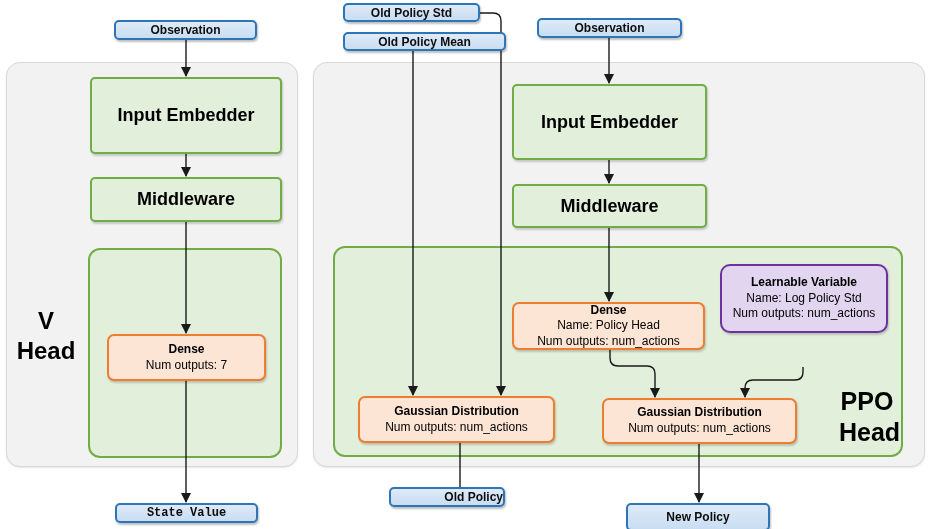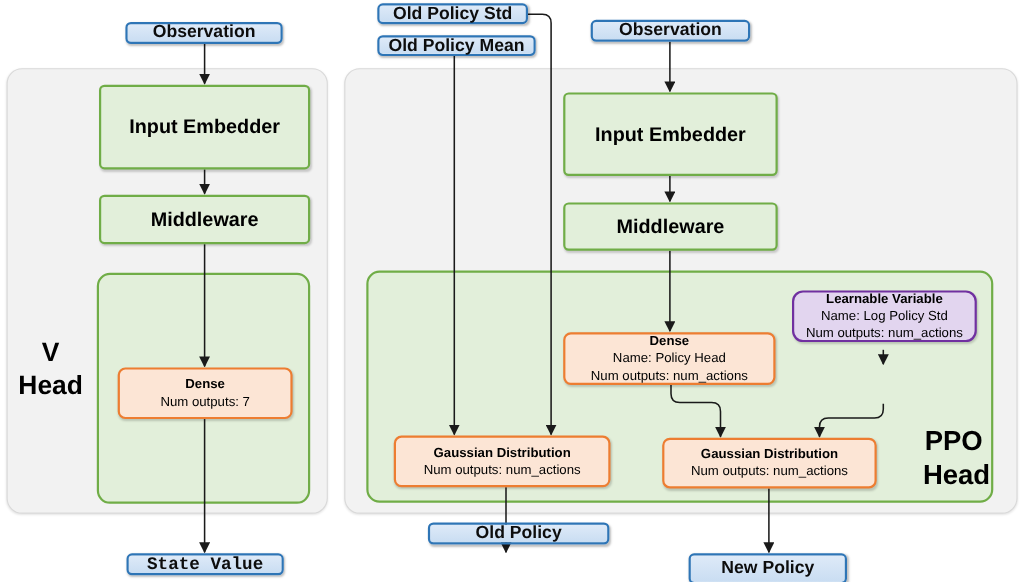--- a/index.html
+++ b/index.html
@@ -12,21 +12,21 @@
     border-radius:14px; box-shadow:0 1px 2px rgba(0,0,0,0.10);
   }
   .head-box {
     position:absolute; background:var(--green-fill,#e2efda);
     border:2.2px solid var(--green-border,#70ad47); border-radius:12px;
   }
   .io-node {
     position:absolute; display:flex; align-items:center; justify-content:center;
     background:linear-gradient(180deg, var(--io-fill-top,#deeaf8), var(--io-fill-bottom,#c9ddf2));
     border:2.2px solid var(--io-border,#2e75b6); border-radius:5px;
-    font-weight:bold; font-size:16px; color:#0d0d0d;
+    font-weight:bold; font-size:12px; color:#0d0d0d;
     box-shadow:1px 1.5px 2px rgba(0,0,0,0.25);
   }
   .green-node {
     position:absolute; display:flex; align-items:center; justify-content:center;
     background:var(--green-fill,#e2efda); border:2.2px solid var(--green-border,#70ad47);
     border-radius:5px; font-weight:bold; font-size:18px; color:#000;
     box-shadow:1px 1.5px 2px rgba(0,0,0,0.18);
   }
   .proc-node {
     position:absolute; display:flex; flex-direction:column; align-items:center; justify-content:center;
@@ -105,21 +105,21 @@
   </div>
 
   <div class="io-node" style="left:115px; top:503px; width:143px; height:20px;font-family:Liberation Mono, monospace;">
     <span>State Value</span>
   </div>
 
   <div class="io-node" style="left:343px; top:3px; width:137px; height:19px;">
     <span>Old Policy Std</span>
   </div>
 
-  <div class="io-node" style="left:343px; top:32px; width:144px; height:19px;">
+  <div class="io-node" style="left:343px; top:32px; width:163px; height:19px;">
     <span>Old Policy Mean</span>
   </div>
 
   <div class="io-node" style="left:537px; top:18px; width:145px; height:20px;">
     <span>Observation</span>
   </div>
 
   <div class="green-node" style="left:512px; top:84px; width:195px; height:76px;">
     <span>Input Embedder</span>
   </div>
@@ -127,38 +127,38 @@
   <div class="green-node" style="left:512px; top:184px; width:195px; height:44px;">
     <span>Middleware</span>
   </div>
 
   <div class="proc-node orange" style="left:512px; top:302px; width:193px; height:48px;">
     <div class="node-title">Dense</div>
     <div class="node-line">Name: Policy Head</div>
     <div class="node-line">Num outputs: num_actions</div>
   </div>
 
-  <div class="proc-node purple" style="left:720px; top:264px; width:168px; height:47px;">
+  <div class="proc-node purple" style="left:720px; top:264px; width:168px; height:69px;">
     <div class="node-title">Learnable Variable</div>
     <div class="node-line">Name: Log Policy Std</div>
     <div class="node-line">Num outputs: num_actions</div>
   </div>
 
 
   <div class="proc-node orange" style="left:358px; top:396px; width:197px; height:47px;">
     <div class="node-title">Gaussian Distribution</div>
     <div class="node-line">Num outputs: num_actions</div>
   </div>
 
   <div class="proc-node orange" style="left:602px; top:398px; width:195px; height:46px;">
     <div class="node-title">Gaussian Distribution</div>
     <div class="node-line">Num outputs: num_actions</div>
   </div>
 
-  <div class="io-node" style="left:389px; top:475px; width:165px; height:20px;">
+  <div class="io-node" style="left:389px; top:487px; width:116px; height:20px;justify-content:flex-end;">
     <span>Old Policy</span>
   </div>
 
   <div class="io-node" style="left:626px; top:503px; width:144px; height:28px;">
     <span>New Policy</span>
   </div>
 
 </div>
 
 </body></html>

